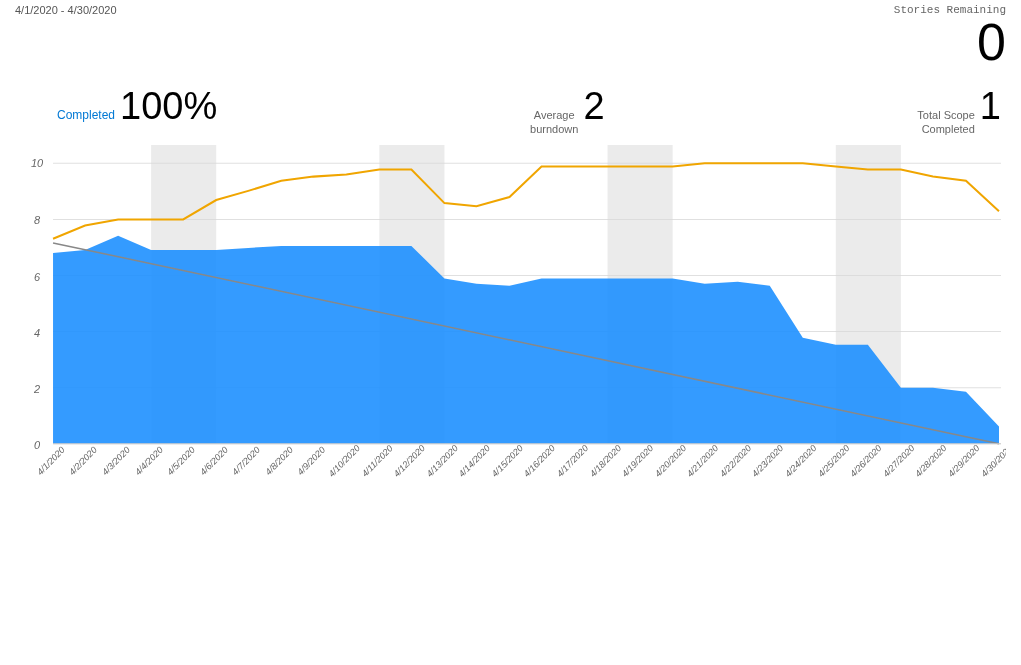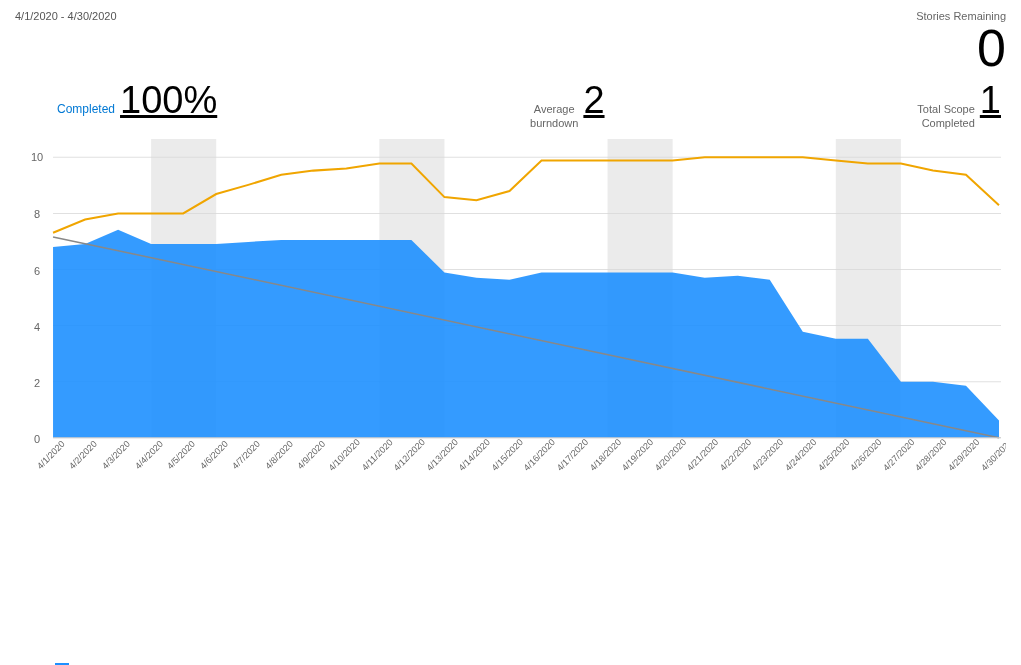--- a/index.html
+++ b/index.html
@@ -7,40 +7,41 @@
       font-family: 'Segoe UI', Arial, sans-serif;
       background: #fff;
       width: 1021px;
       height: 665px;
       overflow: hidden;
       position: relative;
     }
     .container {
       width: 1021px;
       height: 509px;
-      padding: 10px 15px;
+      padding: 4px 15px;
       position: relative;
     }
     .header-row {
       display: flex;
       justify-content: space-between;
       align-items: flex-start;
       margin-bottom: 5px;
     }
     .date-range {
       font-size: 11px;
       color: #555;
     }
     .stories-remaining {
       text-align: right;
       line-height: 1.1;
     }
     .stories-remaining .label {
       font-size: 11px;
       color: #666;
+      font-family: Liberation Mono, monospace;
     }
     .stories-remaining .value {
       font-size: 52px;
       font-weight: 300;
       color: #000;
       line-height: 1;
     }
     .stats-row {
       display: flex;
       justify-content: space-between;
@@ -56,35 +57,36 @@
     }
     .stat-label {
       font-size: 12px;
       color: #0078d4;
       font-weight: 500;
     }
     .stat-value {
       font-size: 38px;
       font-weight: 300;
       color: #000;
-      text-decoration: underline;
     }
     .stat-group {
       text-align: center;
+      margin-top: 12px;
     }
     .stat-group .stat-value {
       font-size: 38px;
       font-weight: 300;
       color: #000;
     }
     .chart-area {
       position: relative;
       width: 100%;
       height: 520px;
       margin-top: 5px;
+      font-style: italic;
     }
     .chart-svg {
       width: 100%;
       height: 100%;
     }
     .legend {
       display: flex;
       gap: 20px;
       align-items: center;
       margin-top: 4px;

